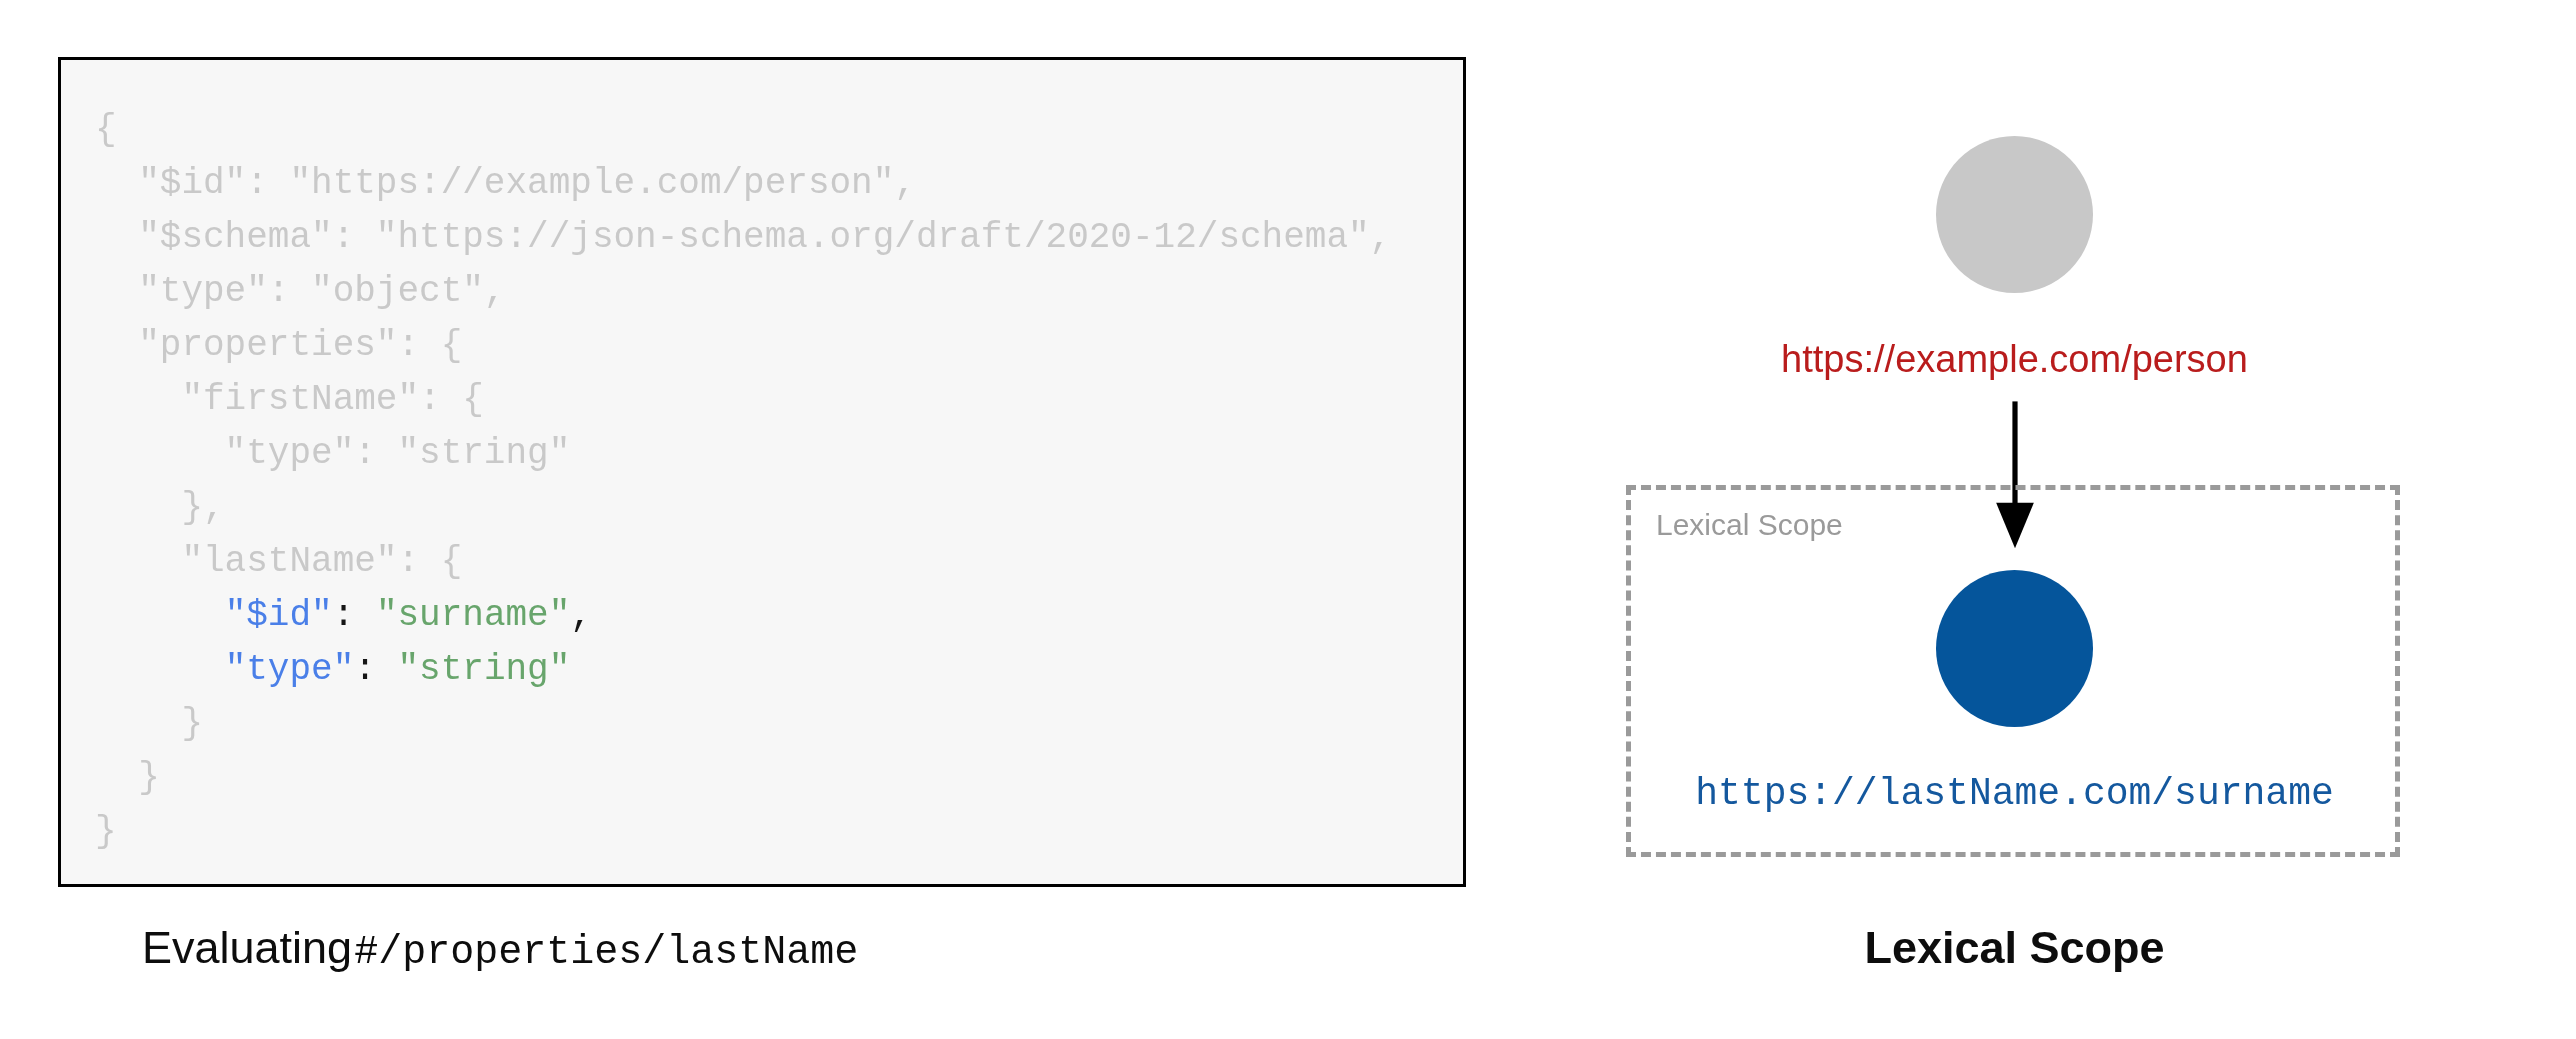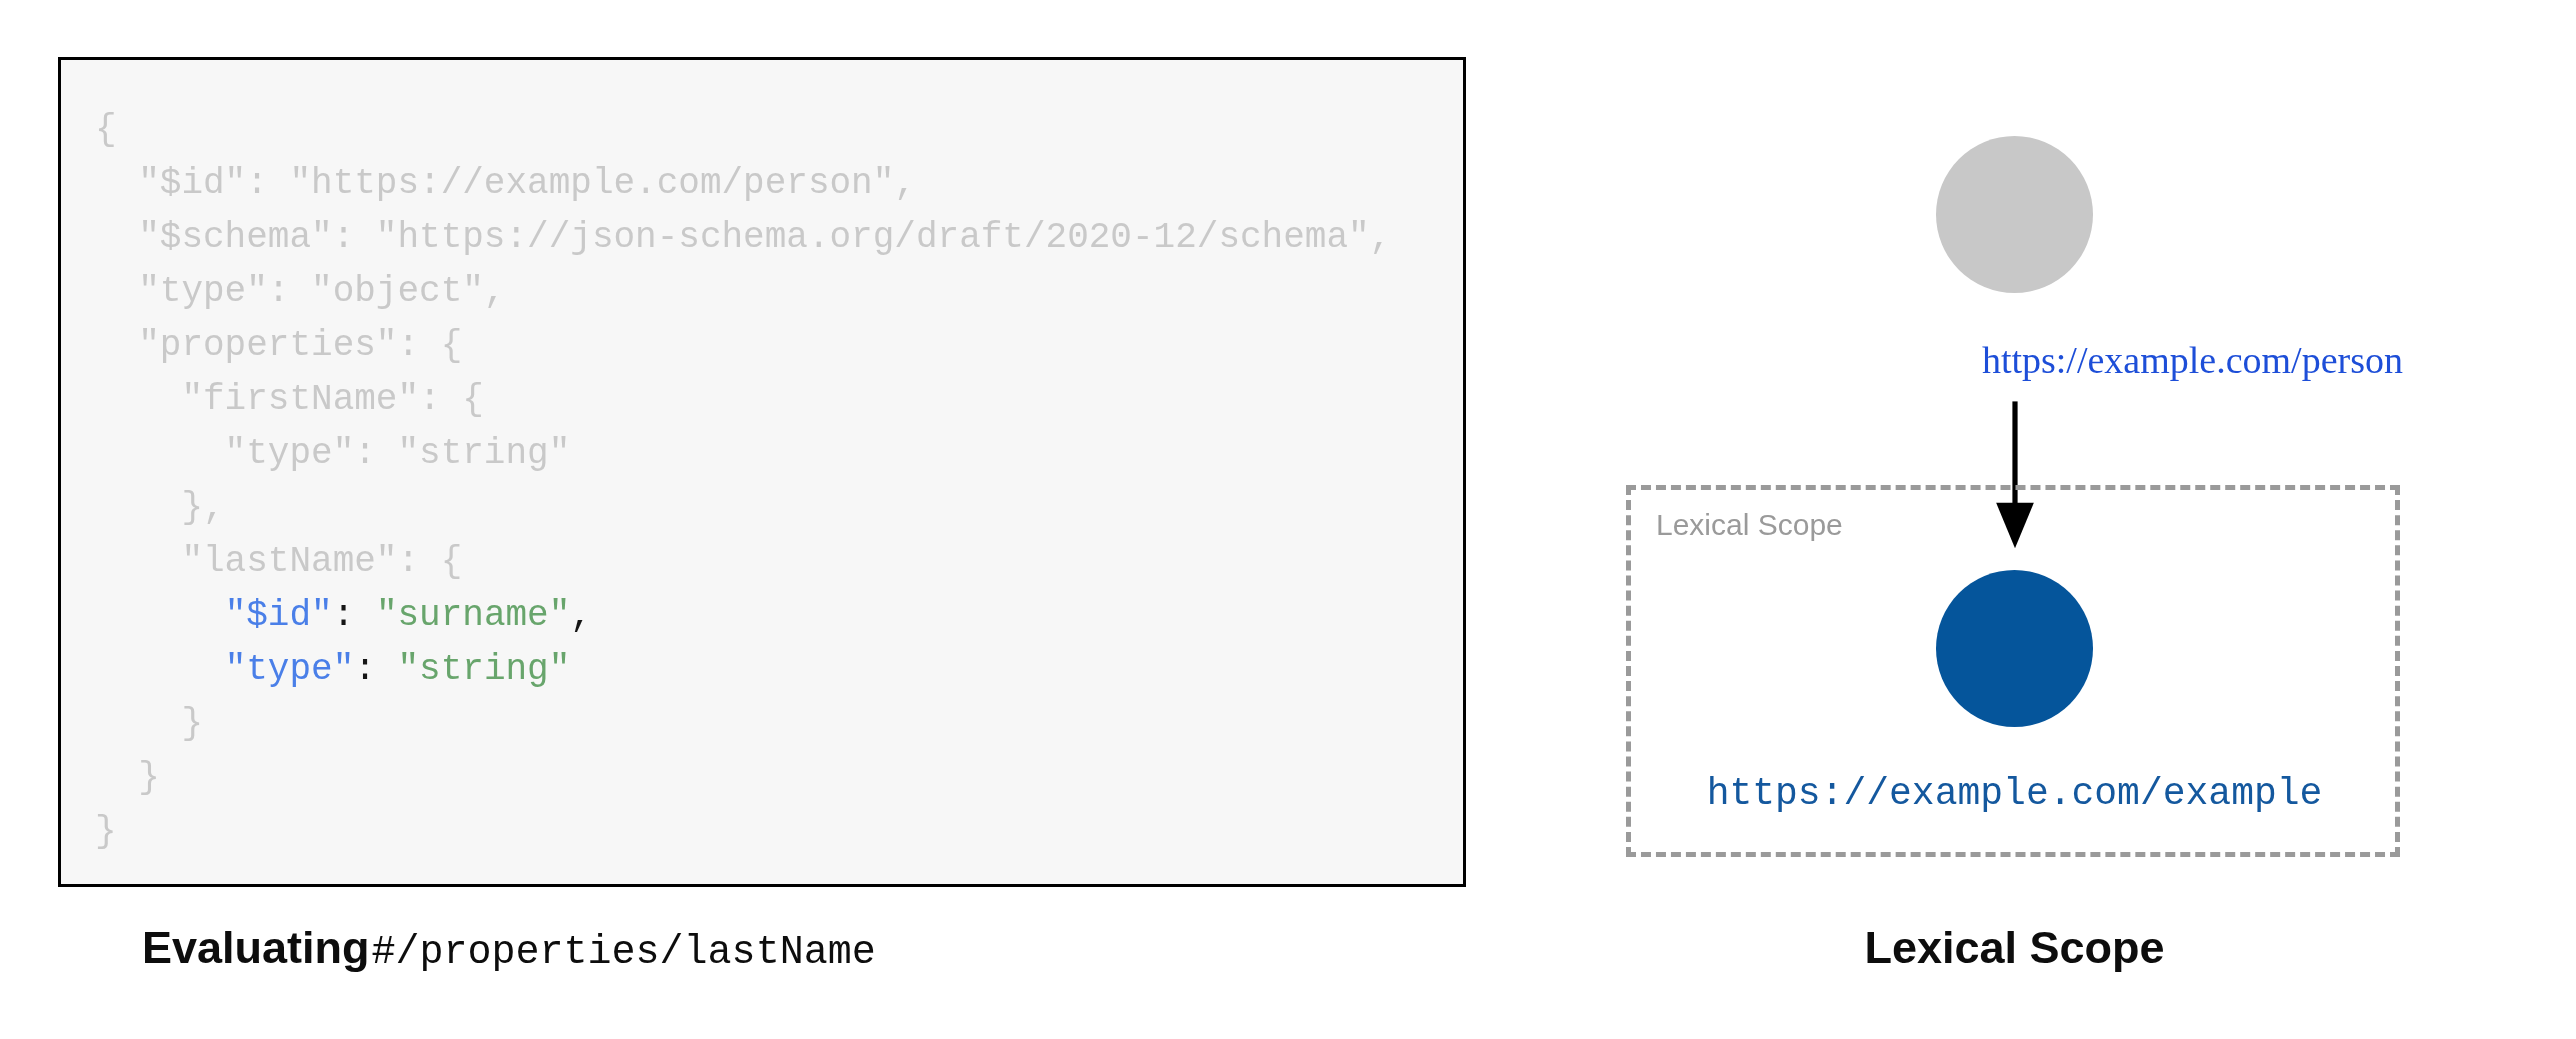--- a/index.html
+++ b/index.html
@@ -32,36 +32,36 @@
   .code-line .muted { color:var(--muted); }
   .code-line .key   { color:var(--key); }
   .code-line .str   { color:var(--str); }
   .code-line .punct { color:var(--punct); }
 
   .caption-left {
     position:absolute; left:142px; top:922px; height:62px;
     display:flex; align-items:baseline; color:var(--caption-color);
   }
   .caption-left .cap-bold {
-    font-family:"Liberation Sans", sans-serif; font-weight:bold; font-size:45px;
+    font-family:"Liberation Sans", sans-serif; font-weight:normal; font-size:45px;
   }
   .caption-left .cap-mono {
     font-family:"Liberation Mono", monospace; font-size:40px; margin-left:2px;
   }
 
   
   .right-col { position:absolute; left:1626px; top:0; width:777px; height:1039px; }
 
   .node-circle { position:absolute; width:157px; height:157px; border-radius:50%; }
   .parent-circle { left:310px; top:136px; background:var(--circle-gray); }
   .child-circle  { left:310px; top:570px; background:var(--circle-blue); }
 
   .parent-label {
-    position:absolute; left:0; top:338px; width:777px; text-align:right;
-    font-family:Liberation Serif, serif; font-size:38px; color:#1d4ed8;
+    position:absolute; left:0; top:338px; width:777px; text-align:center;
+    font-family:Liberation Sans, sans-serif; font-size:38px; color:#b91c1c;
   }
 
   .arrow-svg { position:absolute; left:363px; top:400px; }
 
   .scope-box {
     position:absolute; left:0; top:485px; width:774px; height:372px;
     border:5.8px dashed var(--label-gray);
   }
   .scope-title {
     position:absolute; left:25px; top:18px;
@@ -114,17 +114,17 @@
     <line x1="40" y1="2" x2="40" y2="165" stroke="#000000" stroke-width="8"></line>
     <polygon points="11,158 69,158 40,228" fill="#000000"></polygon>
   </svg>
 
   <div class="scope-box">
     <div class="scope-title">Lexical Scope</div>
   </div>
 
   <div class="node-circle child-circle"></div>
 
-  <div class="child-label">https://example.com/example</div>
+  <div class="child-label">https://lastName.com/surname</div>
 
   <div class="caption-right">Lexical Scope</div>
 </div>
 
 
 </body></html>

